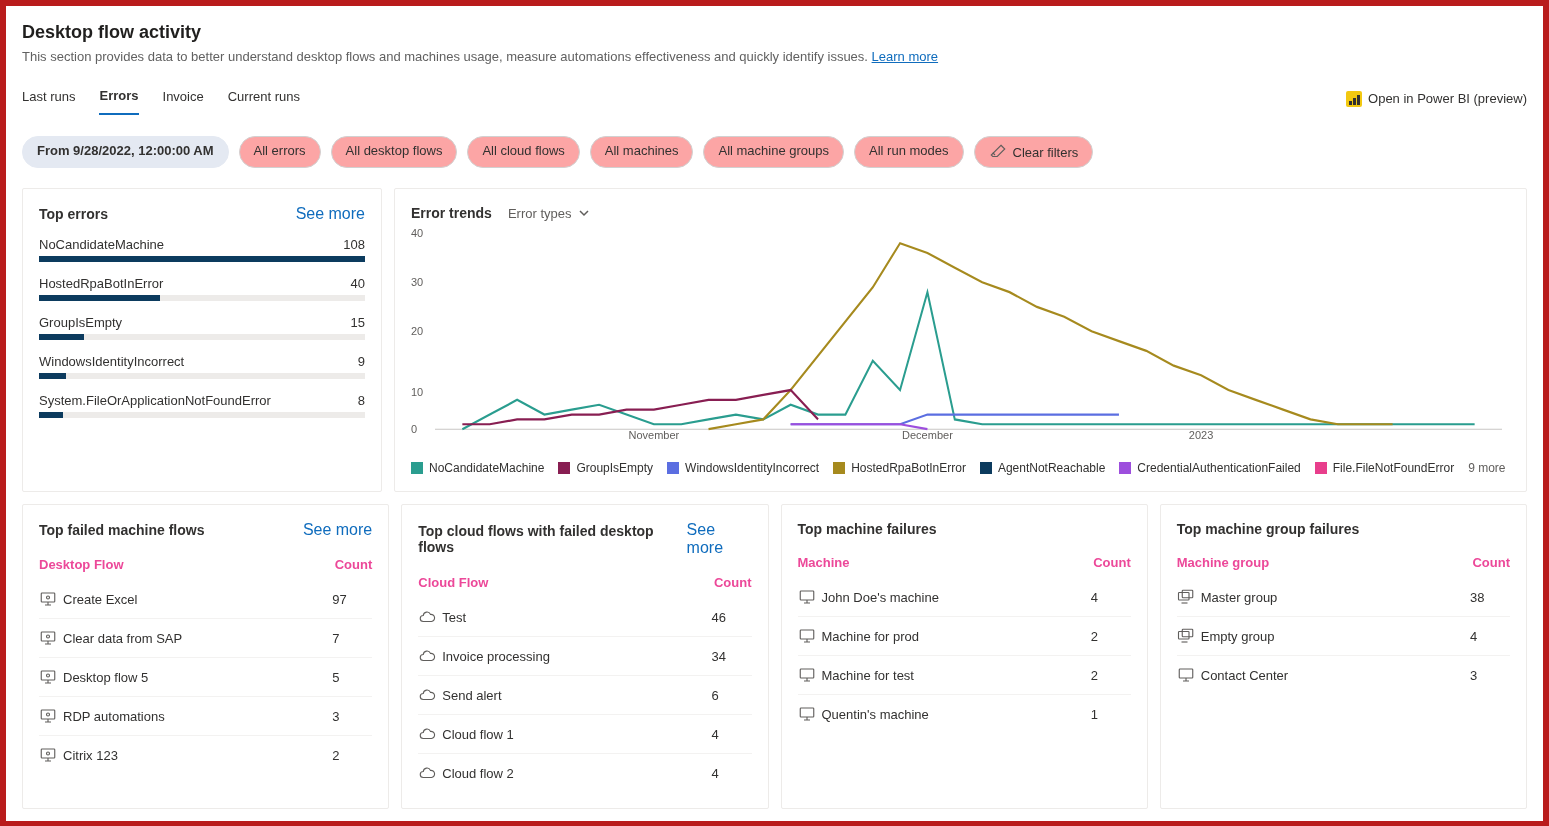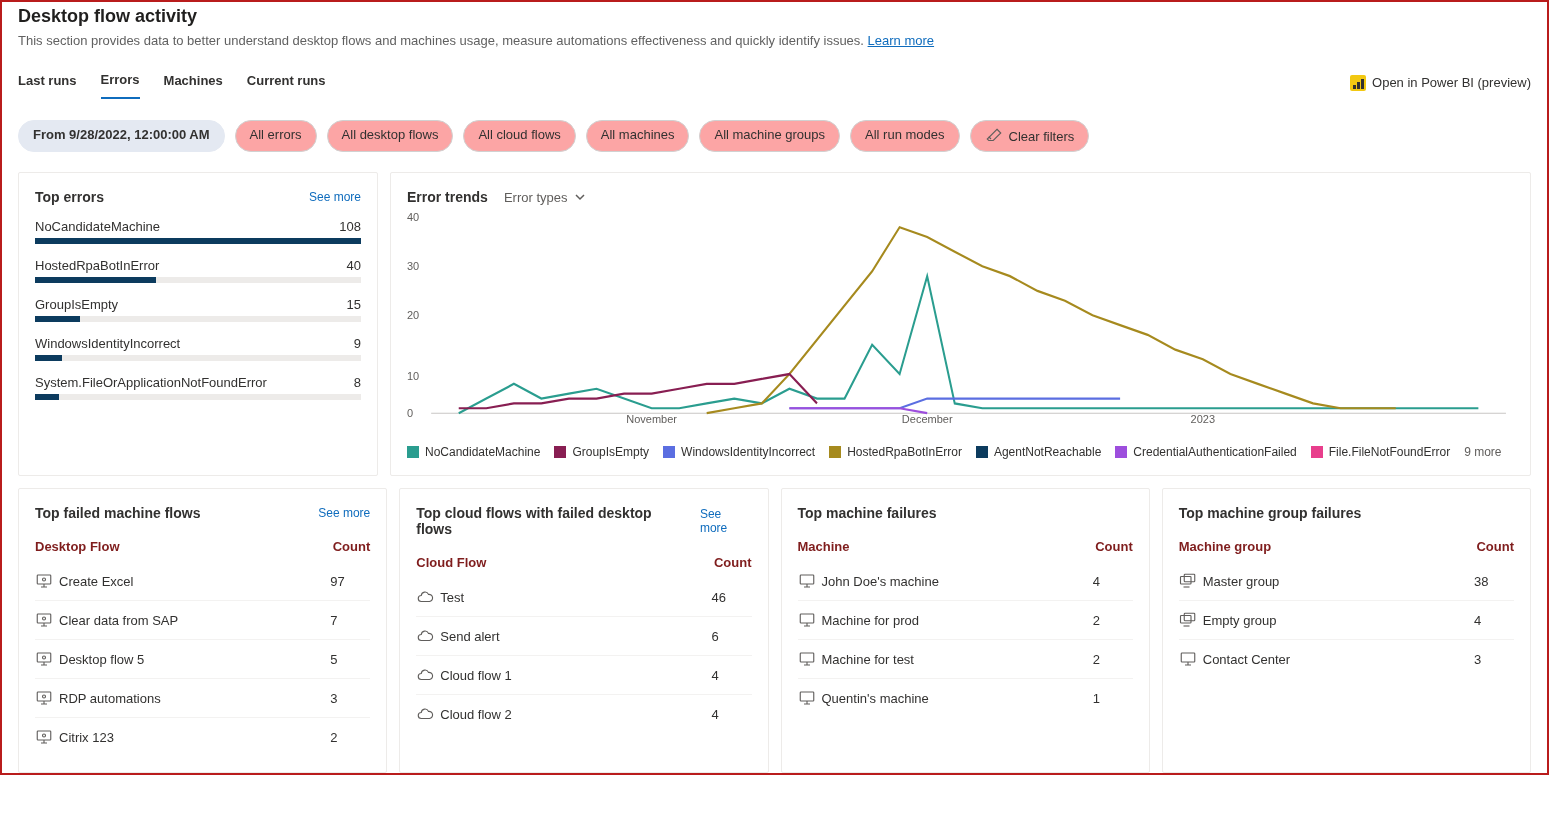--- a/index.html
+++ b/index.html
@@ -1,74 +1,74 @@
 <!DOCTYPE html>
 <html><head>
 <meta charset="utf-8">
 <style>
   * { box-sizing: border-box; }
   body { margin:0; font-family:"Segoe UI",Arial,sans-serif; background:#fff; color:#323130; font-size:13px; }
-  .page { padding:0 16px; border:2px solid #b91c1c; }
+  .page { padding:12px 16px; border:6px solid #b91c1c; }
   .title { font-size:18px; font-weight:600; color:#201f1e; margin:4px 0 6px; }
   .subtitle { color:#616161; margin-bottom:10px; }
   .subtitle a { color:#0f6cbd; text-decoration:underline; }
   .tabs { display:flex; gap:24px; align-items:center; padding:8px 0 0; border-bottom:1px solid transparent; }
-  .tab { color:#323130; padding:6px 0 10px; cursor:pointer; font-size:13px;font-weight:bold; }
+  .tab { color:#323130; padding:6px 0 10px; cursor:pointer; font-size:13px; }
   .tab.active { font-weight:600; border-bottom:2px solid #0f6cbd; }
   .spacer { flex:1; }
   .powerbi { display:flex; align-items:flex-start; gap:6px; cursor:pointer; }
   .pb-icon { width:16px; height:16px; background:#f2c811; border-radius:2px; display:flex; align-items:end; justify-content:center; gap:1px; padding:2px; }
   .pb-icon span{ width:3px; background:#323130; display:inline-block;}
   .filters-row { display:flex; gap:10px; margin:20px 0; flex-wrap:wrap;}
   .pill { background:#fca5a5; border:1px solid #d1d1d1; border-radius:16px; padding:6px 14px; font-size:13px; cursor:pointer; color:#323130;}
   .pill.active { background:#e4e9f2; border-color:#e4e9f2; font-weight:600;}
   .pill.clear { display:flex; align-items:center; gap:6px; }
   .dashboard { display:flex; gap:12px; }
   .card { border:1px solid #edebe9; border-radius:2px; padding:16px; background:#fff;}
   .card-head { display:flex; justify-content:space-between; align-items:center; margin-bottom:10px;gap:11px;}
   .card-title { font-weight:600; font-size:14px; }
-  .link { color:#0f6cbd; cursor:pointer; font-size:12px;}
+  .link { color:#0f6cbd; cursor:pointer; font-size:16px;}
   .top-errors { width:360px; min-width:360px;}
   .bar-item { margin:14px 0;}
   .bar-row { display:flex; justify-content:space-between; font-size:13px; margin-bottom:4px;}
   .bar-track { height:6px; background:#edebe9;}
   .bar-fill { height:6px; background:#0c3b5e;}
   .trends { flex:1;}
   .trends-head { display:flex; gap:16px; align-items:center; margin-bottom:8px;}
   .dropdown { display:flex; align-items:center; gap:6px; color:#605e5c; cursor:pointer;}
   .chart-wrap { height:220px; position:relative;}
   .ytick { position:absolute; left:0; font-size:11px; color:#605e5c; transform:translateY(-50%);}
   .xtick { position:absolute; bottom:8px; font-size:11px; color:#605e5c; transform:translateX(-50%);}
   .legend { display:flex; flex-wrap:wrap; gap:14px; margin-top:12px; font-size:12px; color:#323130;}
   .leg { display:flex; align-items:center; gap:6px;}
   .sw { width:12px; height:12px;}
   .row2 { display:flex; gap:12px; margin-top:12px;}
   .col4 { flex:1; border:1px solid #edebe9; border-radius:2px; padding:16px;}
-  .tbl-head { display:flex; justify-content:space-between; font-weight:600; font-size:13px; padding:8px 0; color:#7f1d1d;}
+  .tbl-head { display:flex; justify-content:space-between; font-weight:600; font-size:13px; padding:8px 0; color:#ec4899;}
   .tbl-head .c1 { flex:1; }
   .row { display:flex; align-items:center; gap:6px; padding:10px 0; border-bottom:1px solid #f3f2f1;}
   .row:last-child{border-bottom:none;}
   .row .lbl { flex:1;}
   .row .cnt { width:40px; text-align:left; color:#323130;}
   .ic { width:18px; height:18px; color:#605e5c; flex-shrink:0;}
   svg { display:block;}
 </style>
 </head>
 <body>
 
 <div class="page">
   <div class="title">Desktop flow activity</div>
   <div class="subtitle">
     <span>This section provides data to better understand desktop flows and machines usage, measure automations effectiveness and quickly identify issues. </span><a href="#">Learn more</a>
   </div>
 
   <div class="tabs" id="tabs">
     <div class="tab">Last runs</div>
       <div class="tab active">Errors</div>
-      <div class="tab">Machines</div>
+      <div class="tab">Invoice</div>
       <div class="tab">Current runs</div>
       <div class="spacer"></div>
     <div class="powerbi">
       <span class="pb-icon">
           <span style="height:4px"></span>
           <span style="height:7px"></span>
           <span style="height:10px"></span>
         </span>
       <span>Open in Power BI (preview)</span>
     </div>
@@ -286,20 +286,29 @@
           </span>
       <span class="lbl">Test</span>
       <span class="cnt">46</span>
     </div>
         <div class="row">
       <span>
             <svg class="ic" viewBox="0 0 24 24" fill="none" stroke="currentColor" stroke-width="1.5">
               <path d="M7 18a4 4 0 010-8 5 5 0 019.6-1.5A4 4 0 1118 18H7z"></path>
             </svg>
           </span>
+      <span class="lbl">Invoice processing</span>
+      <span class="cnt">34</span>
+    </div>
+        <div class="row">
+      <span>
+            <svg class="ic" viewBox="0 0 24 24" fill="none" stroke="currentColor" stroke-width="1.5">
+              <path d="M7 18a4 4 0 010-8 5 5 0 019.6-1.5A4 4 0 1118 18H7z"></path>
+            </svg>
+          </span>
       <span class="lbl">Send alert</span>
       <span class="cnt">6</span>
     </div>
         <div class="row">
       <span>
             <svg class="ic" viewBox="0 0 24 24" fill="none" stroke="currentColor" stroke-width="1.5">
               <path d="M7 18a4 4 0 010-8 5 5 0 019.6-1.5A4 4 0 1118 18H7z"></path>
             </svg>
           </span>
       <span class="lbl">Cloud flow 1</span>

